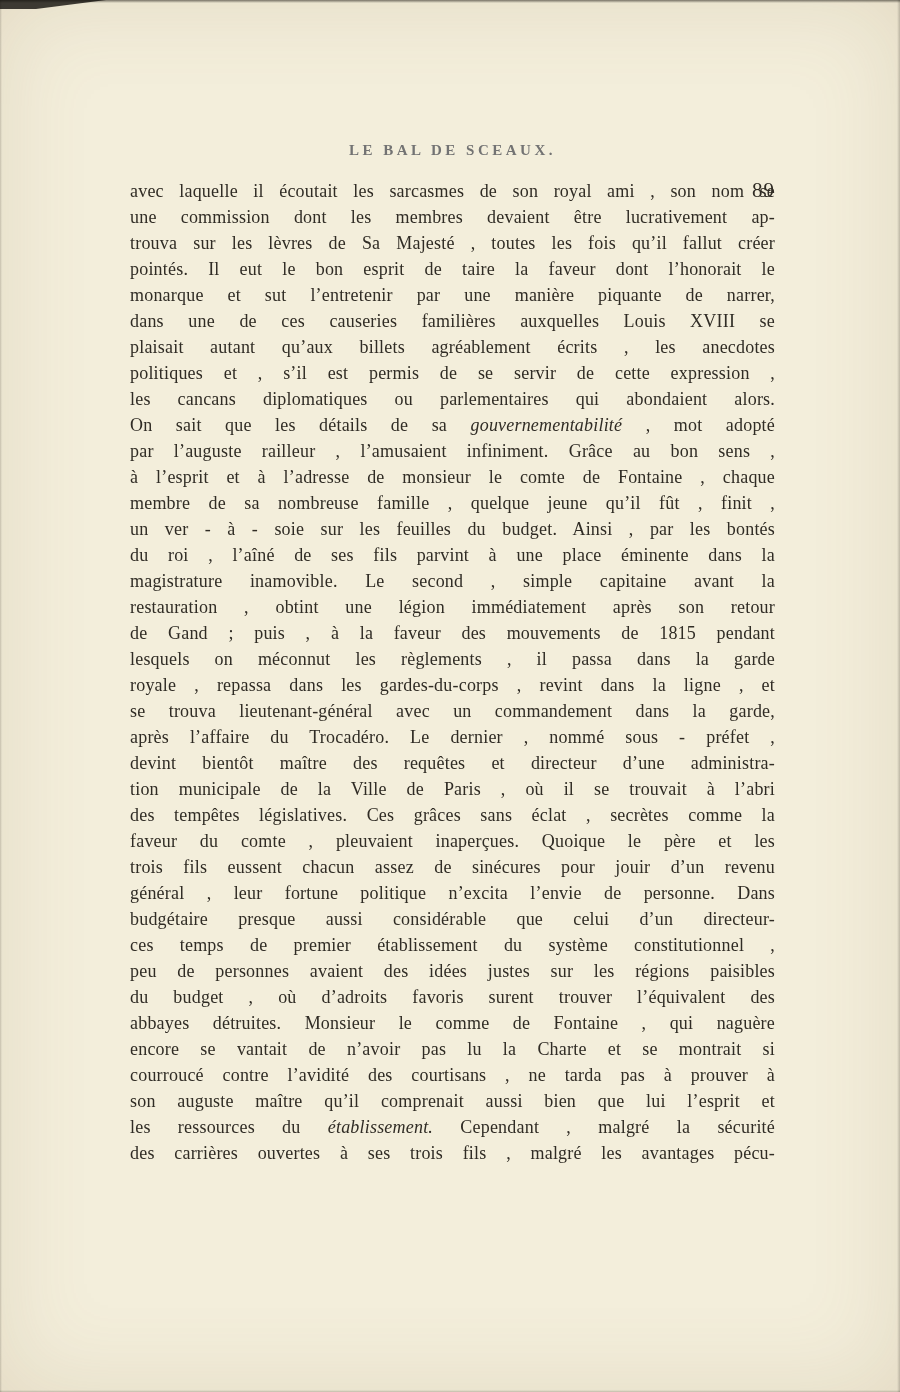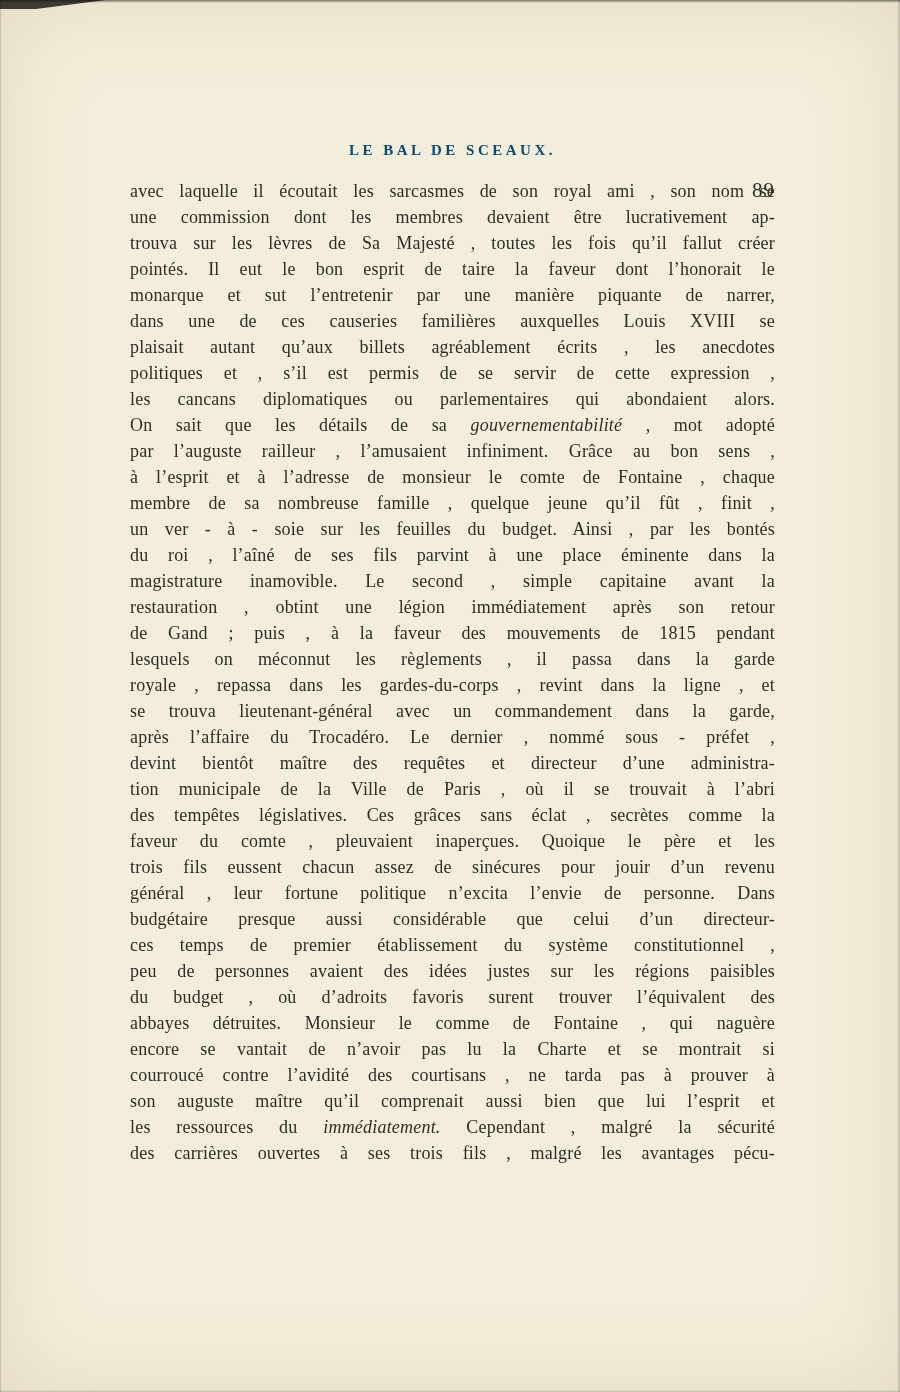--- a/index.html
+++ b/index.html
@@ -38,21 +38,21 @@
     position:absolute;
     left:130px; top:142px; width:645px;
     height:28px;
   }
   .head-title{
     display:block;
     text-align:center;
     font-weight:bold;
     font-size:15px;
     letter-spacing:3.5px;
-    color:#0c4a6e;
+    color:#737373;
   }
   .page-num{
     position:absolute;
     right:0; top:-4px;
     font-size:21px;
     letter-spacing:1px;
     margin-top:40px;
   }
   .body-text{
     position:absolute;
@@ -108,16 +108,16 @@
       <div class="line"><span>trois fils eussent chacun assez de sinécures pour jouir d’un revenu</span></div>
       <div class="line"><span>général , leur fortune politique n’excita l’envie de personne. Dans</span></div>
       <div class="line"><span>budgétaire presque aussi considérable que celui d’un directeur-</span></div>
       <div class="line"><span>ces temps de premier établissement du système constitutionnel ,</span></div>
       <div class="line"><span>peu de personnes avaient des idées justes sur les régions paisibles</span></div>
       <div class="line"><span>du budget , où d’adroits favoris surent trouver l’équivalent des</span></div>
       <div class="line"><span>abbayes détruites. Monsieur le comme de Fontaine , qui naguère</span></div>
       <div class="line"><span>encore se vantait de n’avoir pas lu la Charte et se montrait si</span></div>
       <div class="line"><span>courroucé contre l’avidité des courtisans , ne tarda pas à prouver à</span></div>
       <div class="line"><span>son auguste maître qu’il comprenait aussi bien que lui l’esprit et</span></div>
-      <div class="line"><span>les ressources du </span><span class="it">immédiatement.</span><span> Cependant , malgré la sécurité</span></div>
+      <div class="line"><span>les ressources du </span><span class="it">établissement.</span><span> Cependant , malgré la sécurité</span></div>
       <div class="line"><span>des carrières ouvertes à ses trois fils , malgré les avantages pécu-</span></div>
     </main>
 </div>
 
 </body></html>

